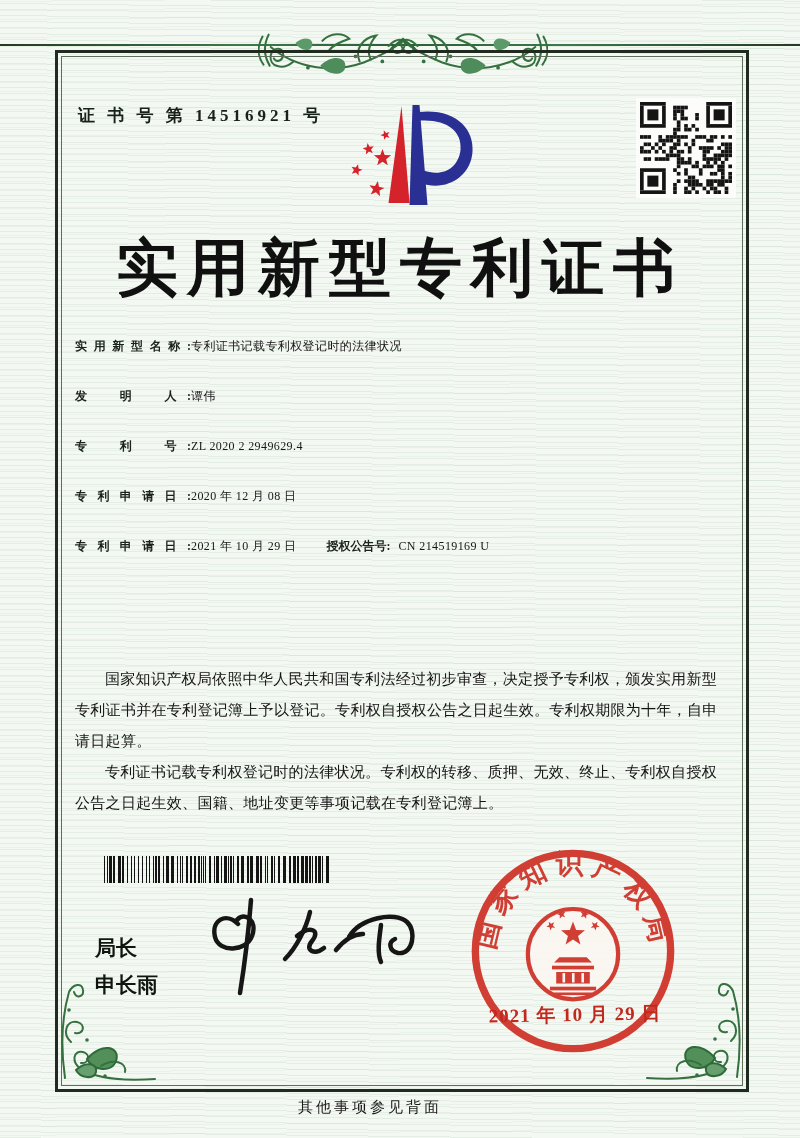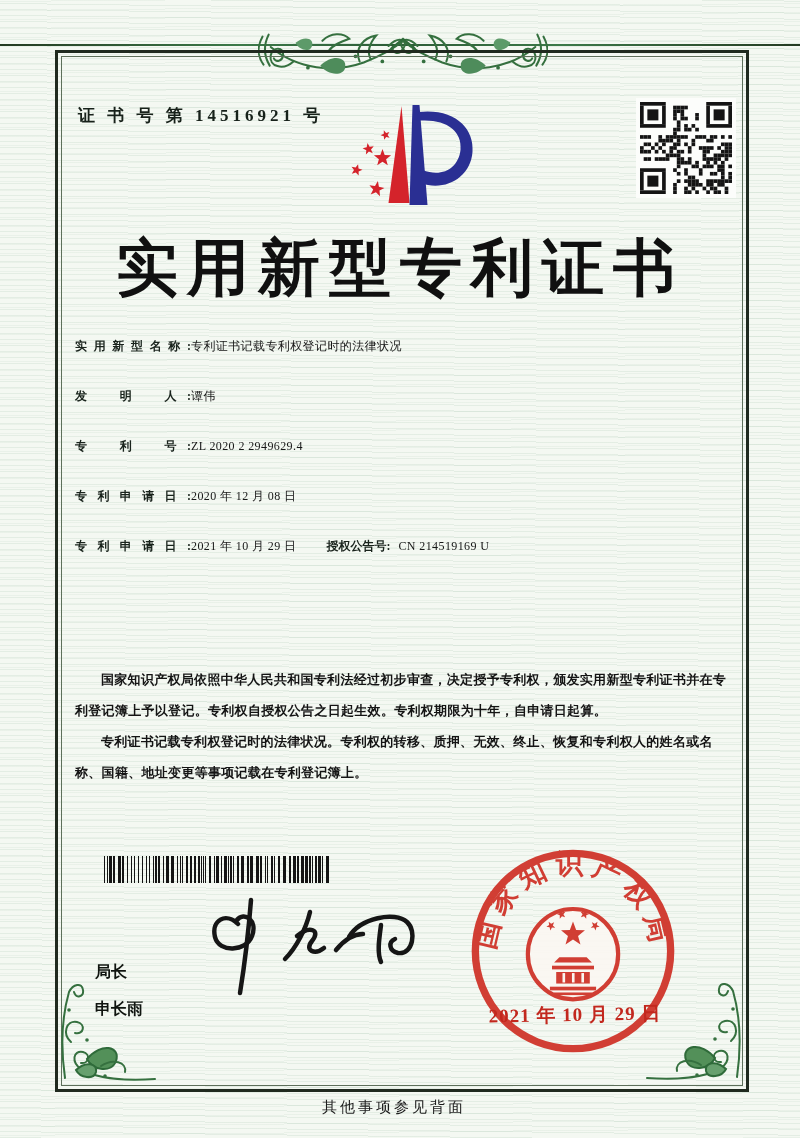--- a/index.html
+++ b/index.html
@@ -23,29 +23,29 @@
   .title{position:absolute;left:0;top:226px;width:800px;margin:0;text-align:center;
     font-size:62px;font-weight:700;letter-spacing:9px;color:#101010;}
   .fields{position:absolute;left:75px;top:334px;width:658px;}
   .frow{display:flex;align-items:flex-start;margin-bottom:26px;font-size:12px;line-height:24px;}
   .frow.addr{margin-bottom:16px;}
   .flabel{flex:none;width:116px;text-align:justify;text-align-last:justify;font-weight:600;color:#19231c;}
   .fval{letter-spacing:.4px;color:#161616;font-weight:500;}
   .fval-addr{max-width:535px;}
   .flabel2{flex:none;margin-left:30px;margin-right:8px;font-weight:600;color:#19231c;}
   .paras{position:absolute;left:75px;top:664px;width:654px;}
-  .paras p{margin:0;font-size:13px;line-height:31px;text-indent:2em;letter-spacing:.3px;color:#141414;font-weight:700;}
+  .paras p{margin:0;font-size:15px;line-height:31px;text-indent:2em;letter-spacing:.3px;color:#141414;font-weight:400;}
   .barcode{position:absolute;left:104px;top:856px;width:228px;height:27px;}
-  .signer{position:absolute;left:95px;top:953px;font-size:16px;line-height:37px;font-weight:600;color:#101510;}
+  .signer{position:absolute;left:95px;top:930px;font-size:21px;line-height:37px;font-weight:600;color:#101510;}
   .signature{position:absolute;left:198px;top:896px;width:232px;height:102px;}
   .seal{position:absolute;left:468px;top:846px;width:210px;height:210px;z-index:5;opacity:.93;}
   .seal-date{position:absolute;left:480px;top:1002px;width:190px;text-align:center;z-index:6;
     color:#c2281e;font-size:19px;font-weight:700;letter-spacing:1px;transform:rotate(-1deg);}
   .page-no{position:absolute;left:0;top:1050px;width:726px;text-align:center;font-size:15px;letter-spacing:3px;color:#202020;}
-  .back-note{position:absolute;left:0;top:1098px;width:740px;text-align:center;font-size:15px;letter-spacing:3px;color:#1a1a1a;padding-left:24px;}
+  .back-note{position:absolute;left:0;top:1098px;width:740px;text-align:center;font-size:15px;letter-spacing:3px;color:#1a1a1a;}
   .fl-bl{position:absolute;left:57px;top:980px;width:100px;height:106px;z-index:2;}
   .fl-br{position:absolute;left:645px;top:978px;width:100px;height:108px;transform:scaleX(-1);z-index:2;}
 </style>
 </head>
 <body>
 
 <div class="page">
 
   <div class="top-line"></div>
 
@@ -306,21 +306,21 @@
     <div class="frow">
       <span class="flabel">专利申请日:</span>
       <span class="fval">2021 年 10 月 29 日</span>
       <span class="flabel2">授权公告号:</span>
       <span class="fval">CN 214519169 U</span>
     </div>
   </div>
 
   <div class="paras">
     <p>国家知识产权局依照中华人民共和国专利法经过初步审查，决定授予专利权，颁发实用新型专利证书并在专利登记簿上予以登记。专利权自授权公告之日起生效。专利权期限为十年，自申请日起算。</p>
-    <p>专利证书记载专利权登记时的法律状况。专利权的转移、质押、无效、终止、恢复和专利权人的姓名或名称、国籍、地址变更等事项记载在专利登记簿上。</p>
+    <p>专利证书记载专利权登记时的法律状况。专利权的转移、质押、无效、终止、专利权自授权公告之日起生效、国籍、地址变更等事项记载在专利登记簿上。</p>
   </div>
 
   <svg id="barcode" class="barcode" viewBox="0 0 228 27" preserveAspectRatio="none">
       <rect x="0" y="0" width="1" height="27" fill="#141414"></rect>
       <rect x="3" y="0" width="1" height="27" fill="#141414"></rect>
       <rect x="5" y="0" width="3" height="27" fill="#141414"></rect>
       <rect x="9" y="0" width="2" height="27" fill="#141414"></rect>
       <rect x="14" y="0" width="3" height="27" fill="#141414"></rect>
       <rect x="18" y="0" width="2" height="27" fill="#141414"></rect>
       <rect x="23" y="0" width="1" height="27" fill="#141414"></rect>

